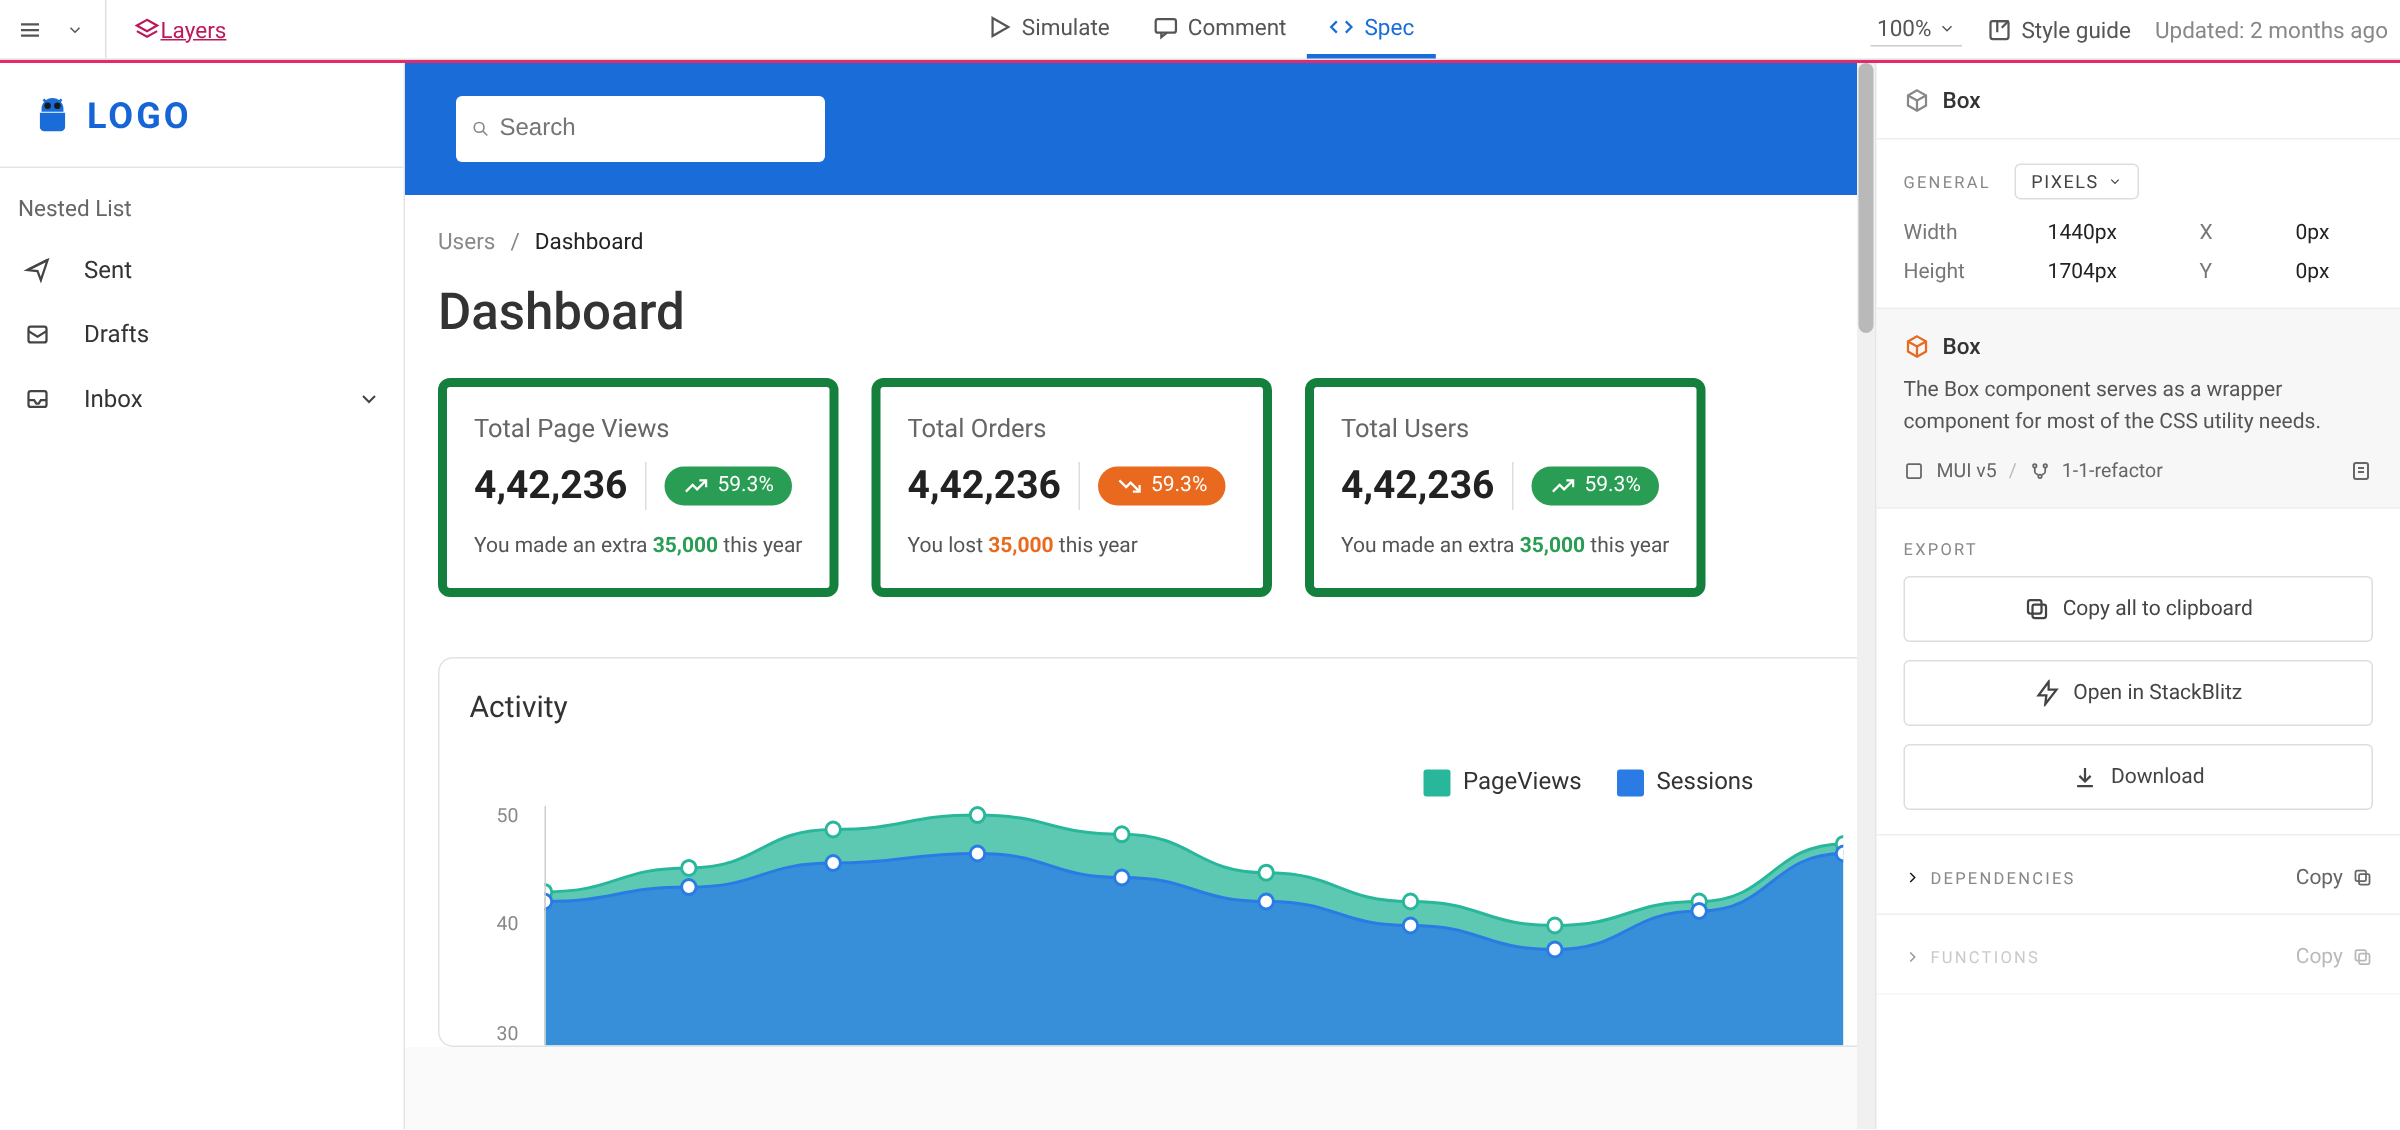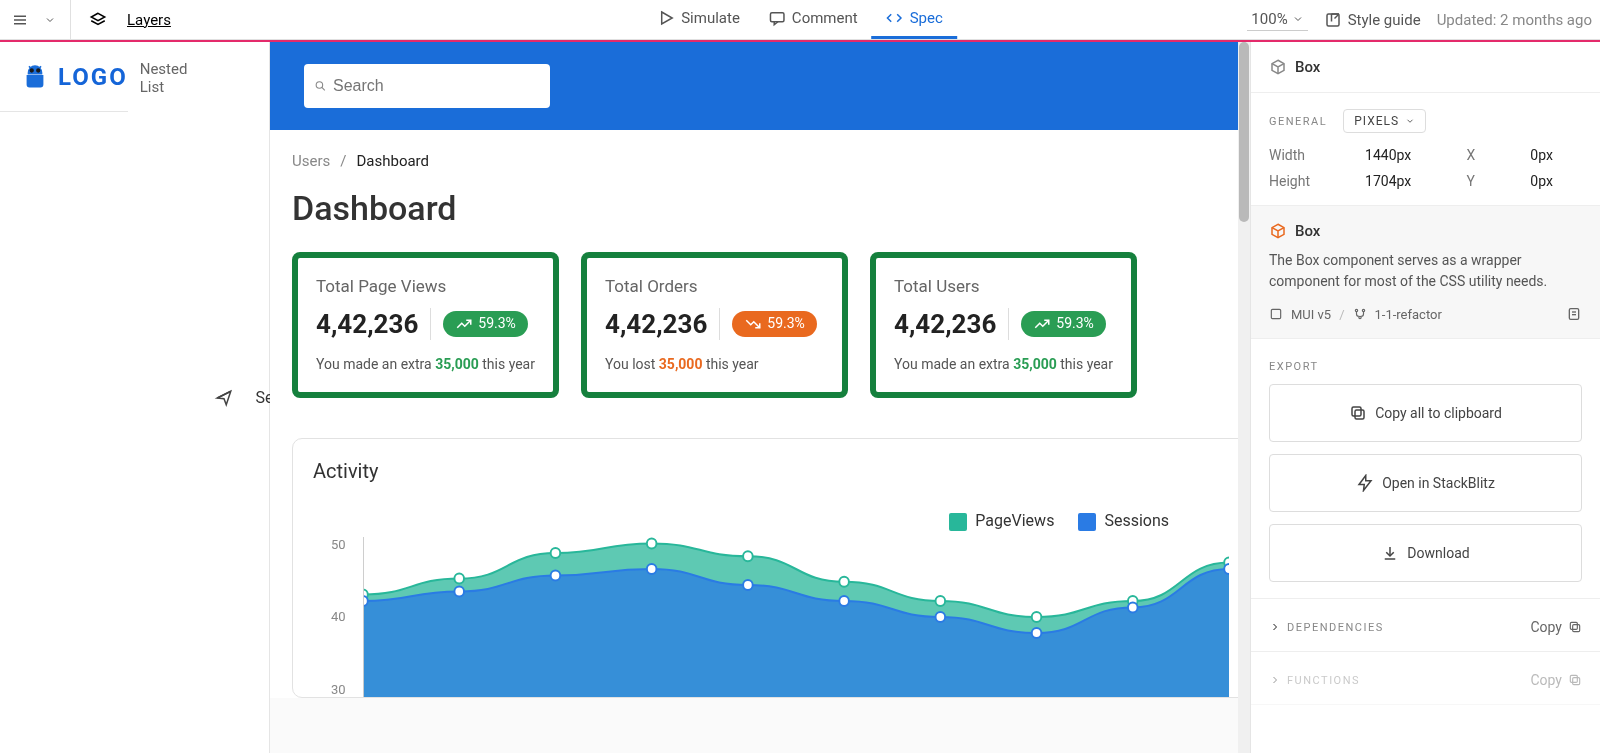--- a/index.html
+++ b/index.html
@@ -1,30 +1,30 @@
 <!DOCTYPE html>
 <html><head>
 <meta charset="utf-8">
 <style>
 *{box-sizing:border-box;margin:0;padding:0;}
 body{font-family:-apple-system,BlinkMacSystemFont,"Segoe UI",Roboto,sans-serif;background:#fff;color:#1a1a1a;width:1600px;height:753px;overflow:hidden;position:relative;}
 
 .topbar{height:40px;border-bottom:1px solid #e0e0e0;display:flex;align-items:center;padding:0 8px;gap:8px;position:relative;}
 .topbar .menu-cluster{display:flex;align-items:center;gap:6px;height:100%;padding-right:8px;border-right:1px solid #e0e0e0;}
 .icon-btn{display:flex;align-items:center;justify-content:center;width:24px;height:24px;border-radius:4px;cursor:pointer;color:#555;}
-.layers-btn{display:flex;align-items:center;gap:20px;color:#000000;text-decoration:underline;cursor:pointer;font-size:15px;margin-left:10px;}
+.layers-btn{display:flex;align-items:center;gap:0;color:#be185d;text-decoration:underline;cursor:pointer;font-size:15px;margin-left:10px;}
 .top-tabs{position:absolute;left:50%;transform:translateX(-50%);display:flex;align-items:center;height:100%;}
 .top-tab{display:flex;align-items:center;gap:6px;padding:0 14px;height:100%;color:#555;cursor:pointer;font-size:15px;border-bottom:3px solid transparent;}
 .top-tab.active{color:#1a6dd9;border-bottom-color:#1a6dd9;}
 .top-right{margin-left:auto;display:flex;align-items:center;gap:16px;color:#555;font-size:15px;}
 .zoom-sel{display:flex;align-items:center;gap:4px;border-bottom:1px solid #ccc;padding:2px 4px;}
 .pinkbar{height:2px;background:#e42a6b;width:100%;}
 
 .app{display:flex;height:711px;}
-.sidebar-left{width:270px;border-right:1px solid #e5e5e5;display:flex;flex-direction:row;}
+.sidebar-left{width:270px;border-right:1px solid #e5e5e5;display:flex;flex-direction:column;}
 .logo-row{height:70px;display:flex;align-items:center;gap:10px;padding-left:22px;border-bottom:1px solid #e5e5e5;}
 .logo-txt{font-weight:700;font-size:24px;letter-spacing:2px;color:#1565d8;}
 .section-hdr{font-size:15px;color:#666;padding:18px 12px 10px 12px;}
 .nav-item{display:flex;align-items:center;gap:20px;padding:12px 12px 12px 14px;cursor:pointer;color:#444;}
 .nav-item svg{flex:0 0 22px;}
 .nav-item .chev{margin-left:auto;}
 .nav-item span.label{font-size:16px;color:#333;}
 
 .canvas{flex:1;background:#fafafa;overflow:auto;position:relative;}
 .canvas-inner{background:#fff;}
@@ -60,21 +60,21 @@
 .sel-row{display:flex;align-items:center;gap:8px;font-size:15px;color:#333;}
 .sec-lbl{font-size:11px;letter-spacing:1.5px;color:#888;}
 .kv-grid{display:grid;grid-template-columns:auto auto auto auto;gap:10px 26px;font-size:14px;margin-top:14px;color:#555;}
 .kv-grid .k{color:#777;}
 .kv-grid .v{color:#222;}
 .unit-sel{display:inline-flex;align-items:center;gap:6px;border:1px solid #ddd;border-radius:4px;padding:4px 10px;font-size:12px;letter-spacing:1px;color:#444;margin-left:12px;}
 .desc{font-size:14px;color:#555;line-height:1.5;margin-top:10px;}
 .src-row{display:flex;align-items:center;gap:8px;font-size:13px;color:#666;margin-top:14px;}
 .src-row .sep{color:#bbb;}
 .export-btns{display:flex;flex-direction:column;gap:12px;margin-top:10px;}
-.btn{border:1px solid #ddd;border-radius:4px;height:58px;display:flex;align-items:center;justify-content:center;gap:8px;font-size:14px;color:#444;cursor:pointer;}
+.btn{border:1px solid #ddd;border-radius:4px;height:44px;display:flex;align-items:center;justify-content:center;gap:8px;font-size:14px;color:#444;cursor:pointer;}
 .sec-head-row{display:flex;align-items:center;justify-content:space-between;padding-top:4px;}
 .copy-link{font-size:14px;color:#666;display:flex;align-items:center;gap:6px;cursor:pointer;}
 svg{width:18px;height:18px;stroke:currentColor;fill:none;stroke-width:2;}
 .android-icon{width:26px;height:26px;}
 
 .fake-scroll{position:absolute;right:0;top:0;width:12px;height:100%;background:#f0f0f0;}
 .fake-thumb{position:absolute;right:1px;top:0;width:10px;height:180px;background:#b9b9b9;border-radius:5px;}
 </style>
 </head>
 <body>

